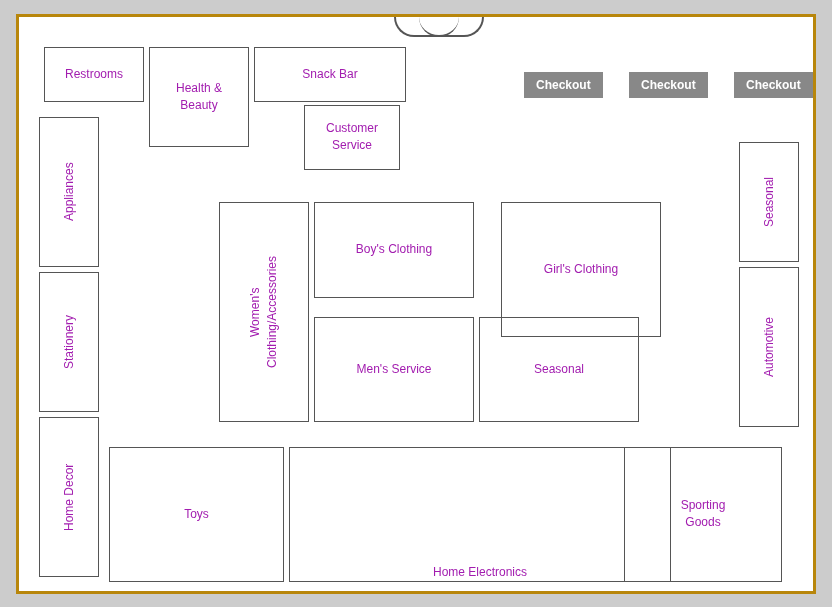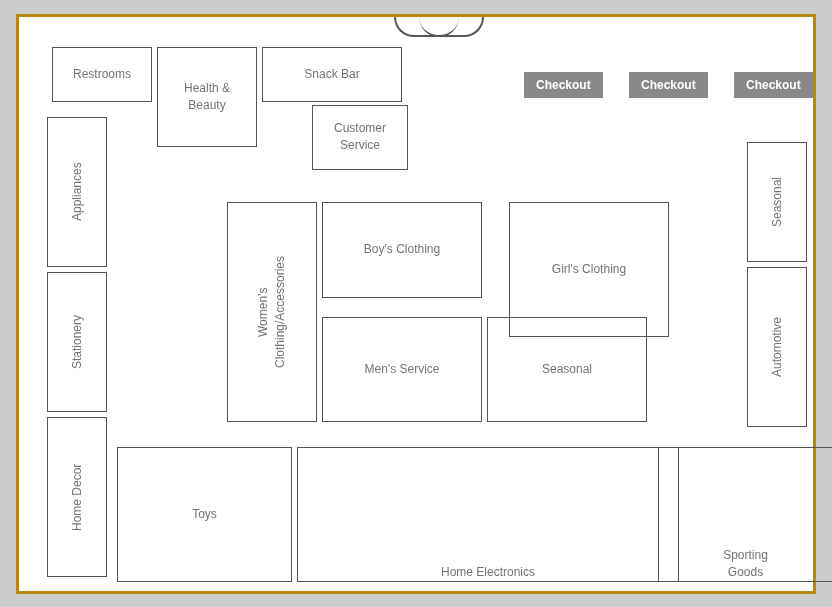--- a/index.html
+++ b/index.html
@@ -20,23 +20,22 @@
       height: 580px;
     }
     .section {
       position: absolute;
       border: 1.5px solid #555;
       display: flex;
       align-items: center;
       justify-content: center;
       text-align: center;
       font-size: 12px;
-      color: #737373;
+      color: #a21caf;
       line-height: 1.4;
-      margin-left: 8px;
     }
     .section.vertical-text {
       writing-mode: vertical-rl;
       text-orientation: mixed;
       transform: rotate(180deg);
     }
     .checkout-btn {
       position: absolute;
       background: #888;
       color: #fff;
@@ -56,21 +55,21 @@
   <div style="position:absolute;top:0;left:400px;width:40px;height:20px;background:#fff;border-bottom:2px solid #555;border-radius:0 0 20px 20px;z-index:11;"></div>
 
   <div class="section" style="left:25px;top:30px;width:100px;height:55px;">
     <span>Restrooms</span>
   </div>
 
   <div class="section" style="left:130px;top:30px;width:100px;height:100px;">
     <span>Health &amp;<br>Beauty</span>
   </div>
 
-  <div class="section" style="left:235px;top:30px;width:140px;height:55px;">
+  <div class="section" style="left:235px;top:30px;width:152px;height:55px;">
     <span>Snack Bar</span>
   </div>
 
   <div class="section" style="left:285px;top:88px;width:96px;height:65px;">
     <span>Customer<br>Service</span>
   </div>
 
   <button class="checkout-btn" style="left:505px;top:55px;">Checkout</button>
   <button class="checkout-btn" style="left:610px;top:55px;">Checkout</button>
   <button class="checkout-btn" style="left:715px;top:55px;">Checkout</button>
@@ -116,17 +115,17 @@
   </div>
 
   <div class="section" style="left:90px;top:430px;width:175px;height:135px;">
     <span>Toys</span>
   </div>
 
   <div class="section" style="left:270px;top:430px;width:382px;height:135px;align-items:flex-end;">
     <span>Home Electronics</span>
   </div>
 
-  <div class="section" style="left:631px;top:430px;width:175px;height:135px;align-items:flex-end;">
+  <div class="section" style="left:605px;top:430px;width:158px;height:135px;">
     <span>Sporting<br>Goods</span>
   </div>
 
 </div>
 
 </body></html>

